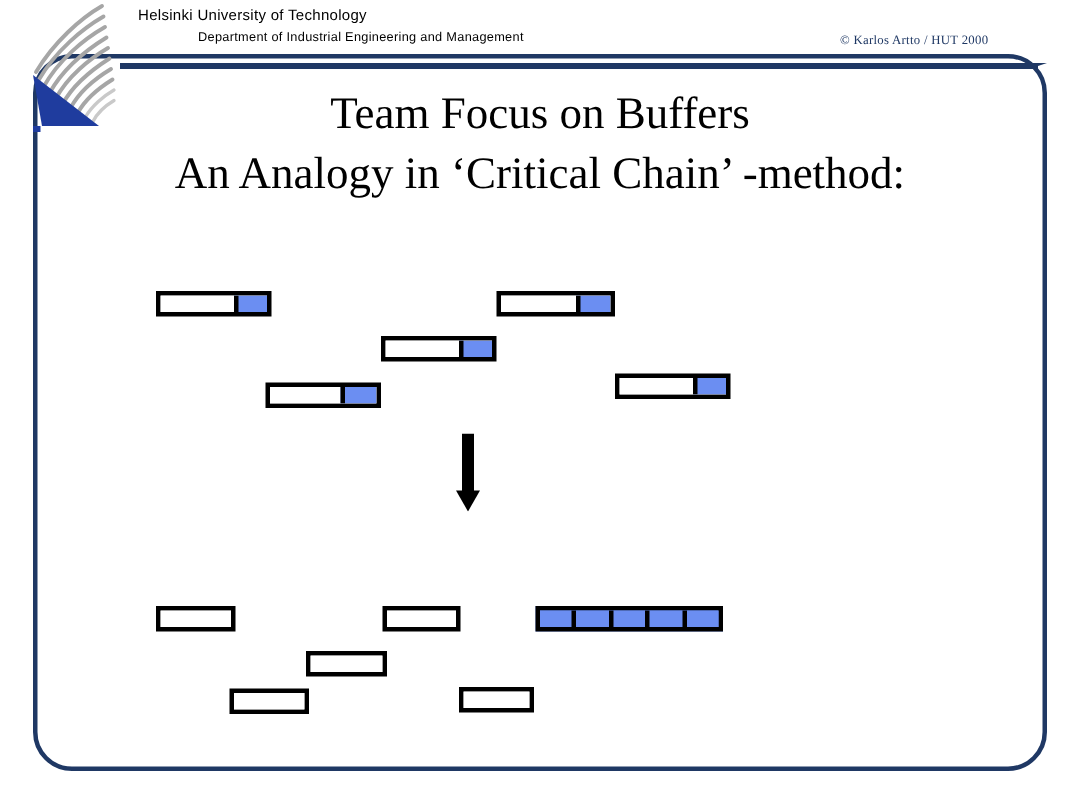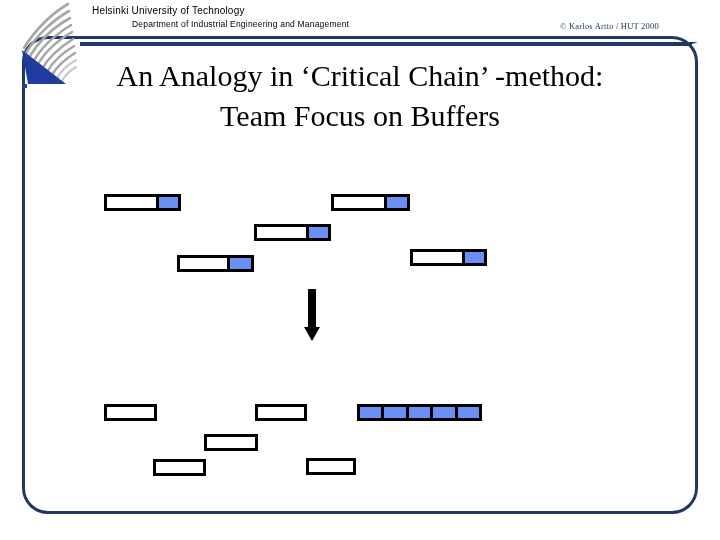--- a/index.html
+++ b/index.html
@@ -188,22 +188,22 @@
     </svg>
   </div>
 
   <div class="header-text">Helsinki University of Technology</div>
   <div class="header-line2">Department of Industrial Engineering and Management</div>
   <div class="copyright">© Karlos Artto / HUT 2000</div>
   <div id="header-rule"></div>
   <div id="header-rule-tail"></div>
 
   <div id="title">
+    <div>Team Focus on Buffers</div>
     <div>An Analogy in ‘Critical Chain’ -method:</div>
-    <div>Team Focus on Buffers</div>
   </div>
 
   <div id="diagram">
 
     <div id="top-group">
         <div class="bar" style="left: 104px; top: 194px; width: 77px; height: 17px;">
           <div class="task" style="width: 53px;"></div>
           <div class="buffer" style="width: 24px; background: rgb(107, 142, 242);"></div>
         </div>
         <div class="bar" style="left: 331px; top: 194px; width: 79px; height: 17px;">

